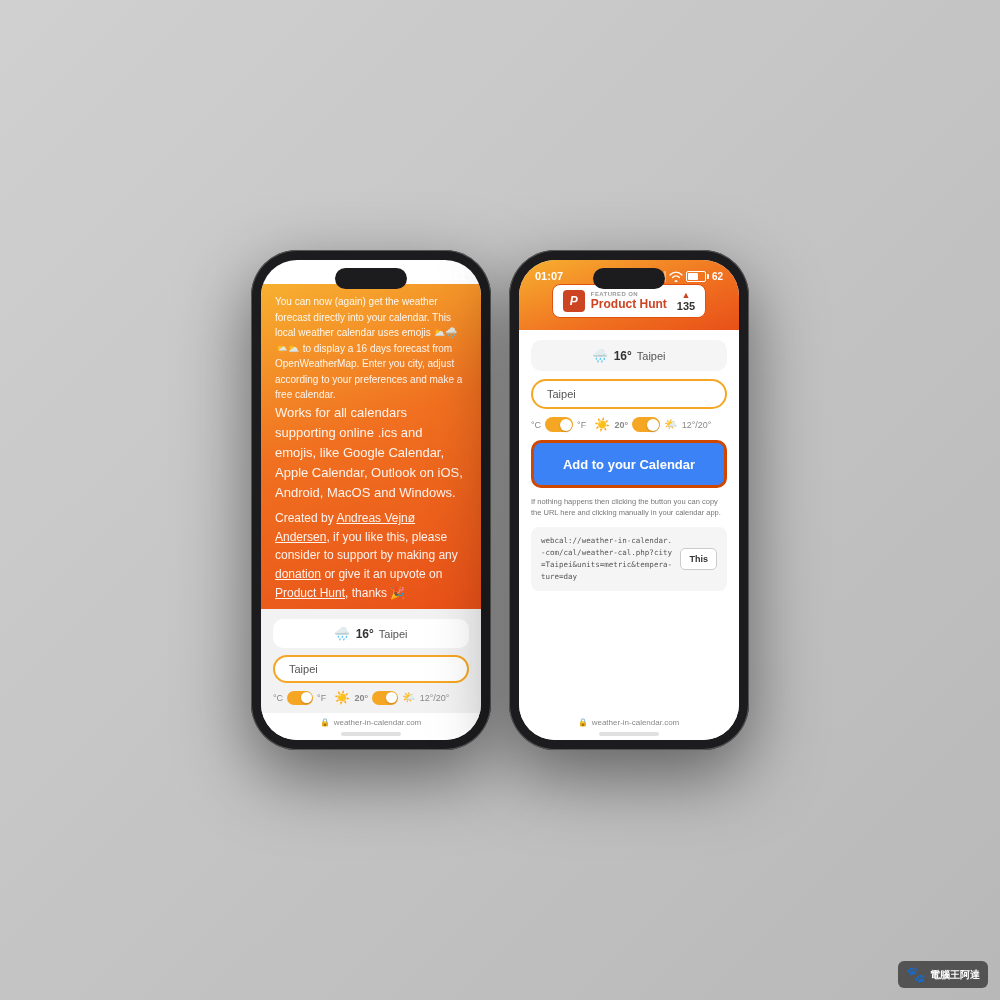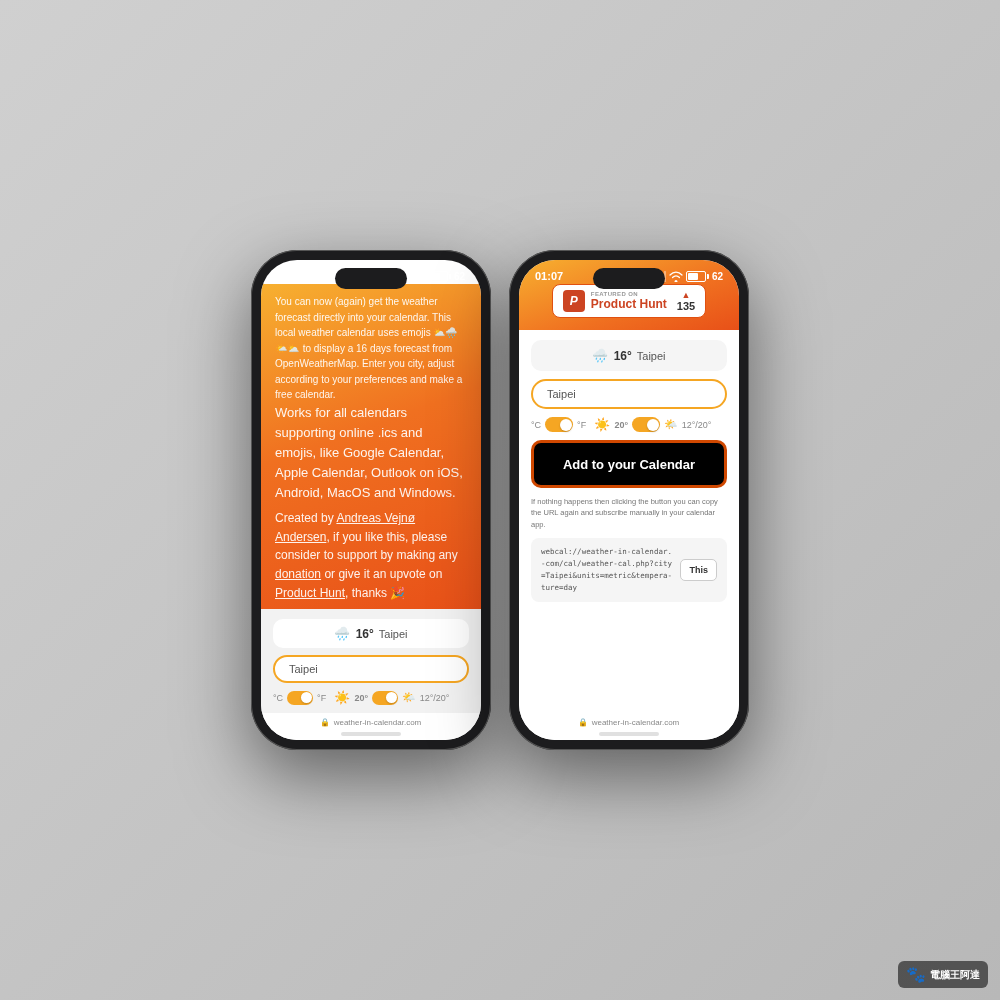--- a/index.html
+++ b/index.html
@@ -174,25 +174,25 @@
           <span>°F</span>
           <span style="font-size:13px; margin-left:4px;">☀️</span>
           <span style="font-weight:600;">20°</span>
           <div style="width:28px; height:15px; background:#f5a623; border-radius:8px; position:relative; flex-shrink:0;">
             <div style="position:absolute; width:12px; height:12px; background:#fff; border-radius:50%; top:1.5px; right:1.5px; box-shadow:0 1px 2px rgba(0,0,0,0.2);"></div>
           </div>
           <span style="font-size:11px;">🌤️</span>
           <span>12°/20°</span>
         </div>
 
-        <div style="background:#000000; border:3px solid #d04800; border-radius:10px; padding:12px; text-align:center; cursor:pointer;">
+        <div style="background:#3b82f6; border:3px solid #d04800; border-radius:10px; padding:12px; text-align:center; cursor:pointer;">
           <span style="font-size:13px; font-weight:700; color:#fff;">Add to your Calendar</span>
         </div>
 
-        <p style="font-size:7.5px; color:#777; line-height:1.5;">If nothing happens then clicking the button you can copy the URL again and subscribe manually in your calendar app.</p>
+        <p style="font-size:7.5px; color:#777; line-height:1.5;">If nothing happens then clicking the button you can copy the URL here and clicking manually in your calendar app.</p>
 
         <div style="background:#f5f5f5; border-radius:8px; padding:8px 10px; display:flex; align-items:center; gap:6px;">
           <span style="font-size:7.5px; color:#555; font-family:monospace; flex:1; line-height:1.6; word-break:break-all;">webcal://weather-in-calendar.-com/cal/weather-cal.php?city=Taipei&amp;units=metric&amp;tempera-ture=day</span>
           <button style="background:#fff; border:1px solid #ccc; border-radius:5px; padding:5px 8px; font-size:9px; font-weight:600; color:#333; cursor:pointer; flex-shrink:0;">This</button>
         </div>
 
       </div>
 
       <div style="background:#fff; padding:5px 0 4px; text-align:center; flex-shrink:0;">
         <div style="display:flex; align-items:center; justify-content:center; gap:3px;">

